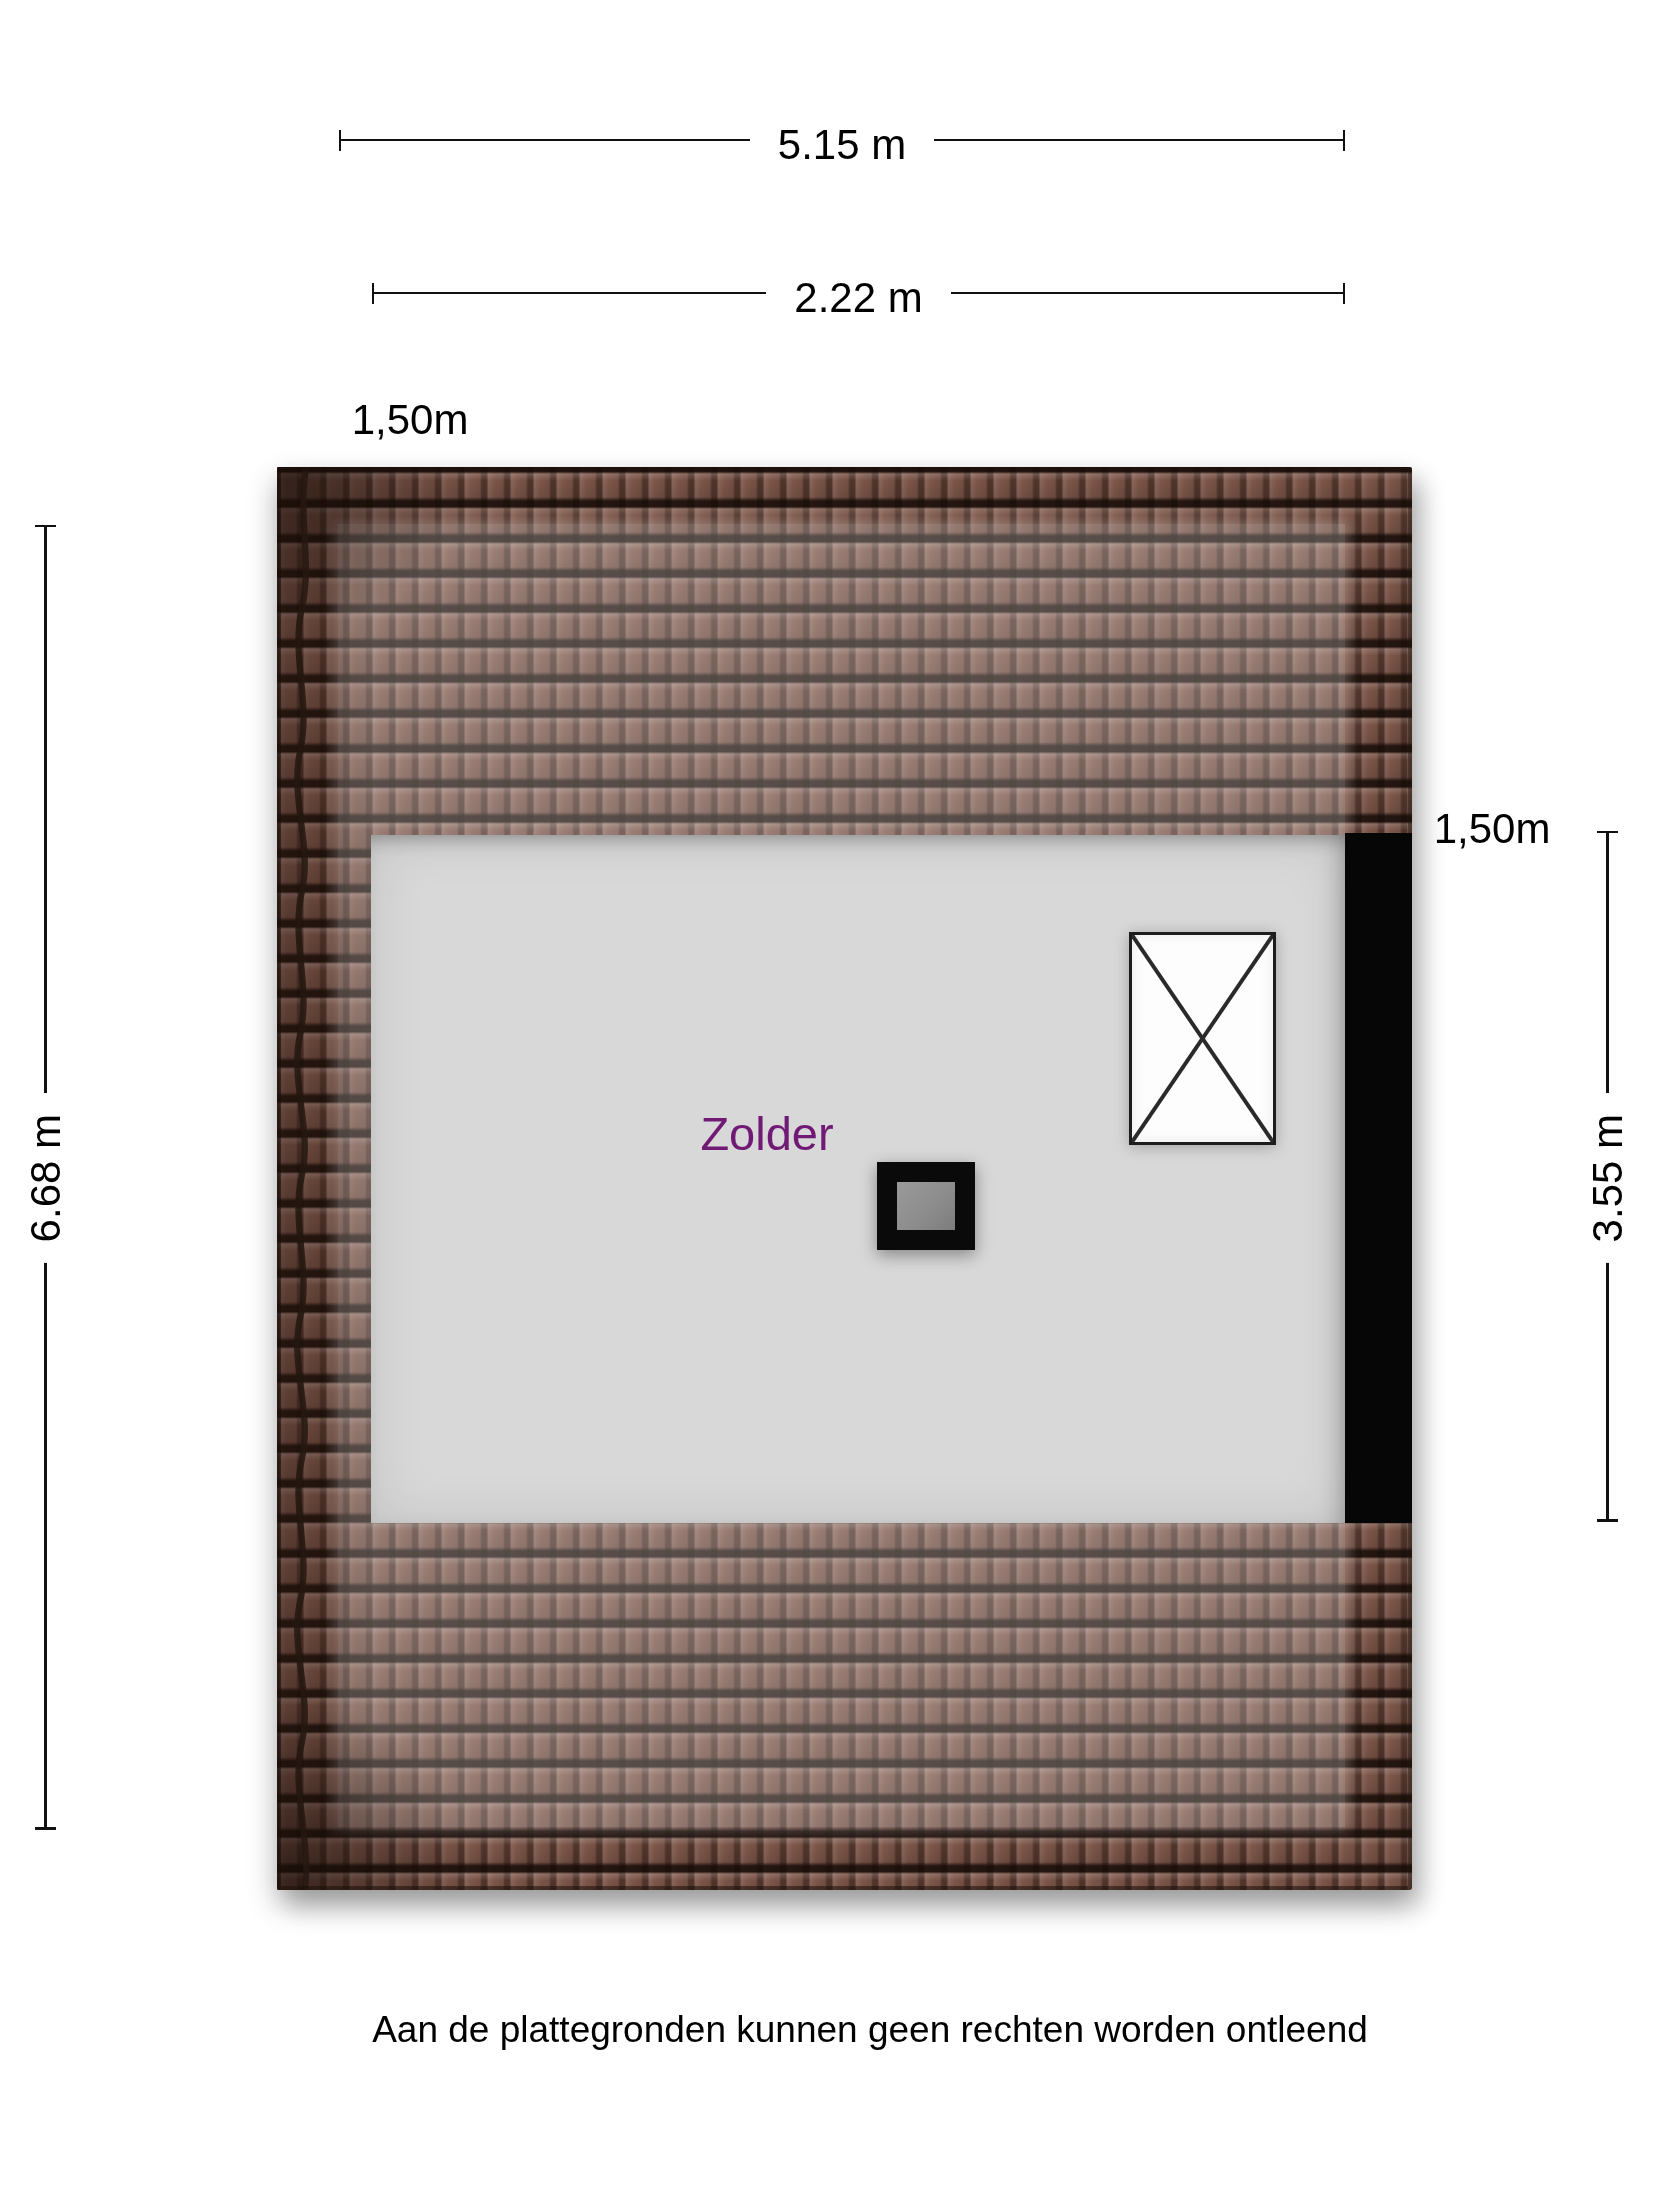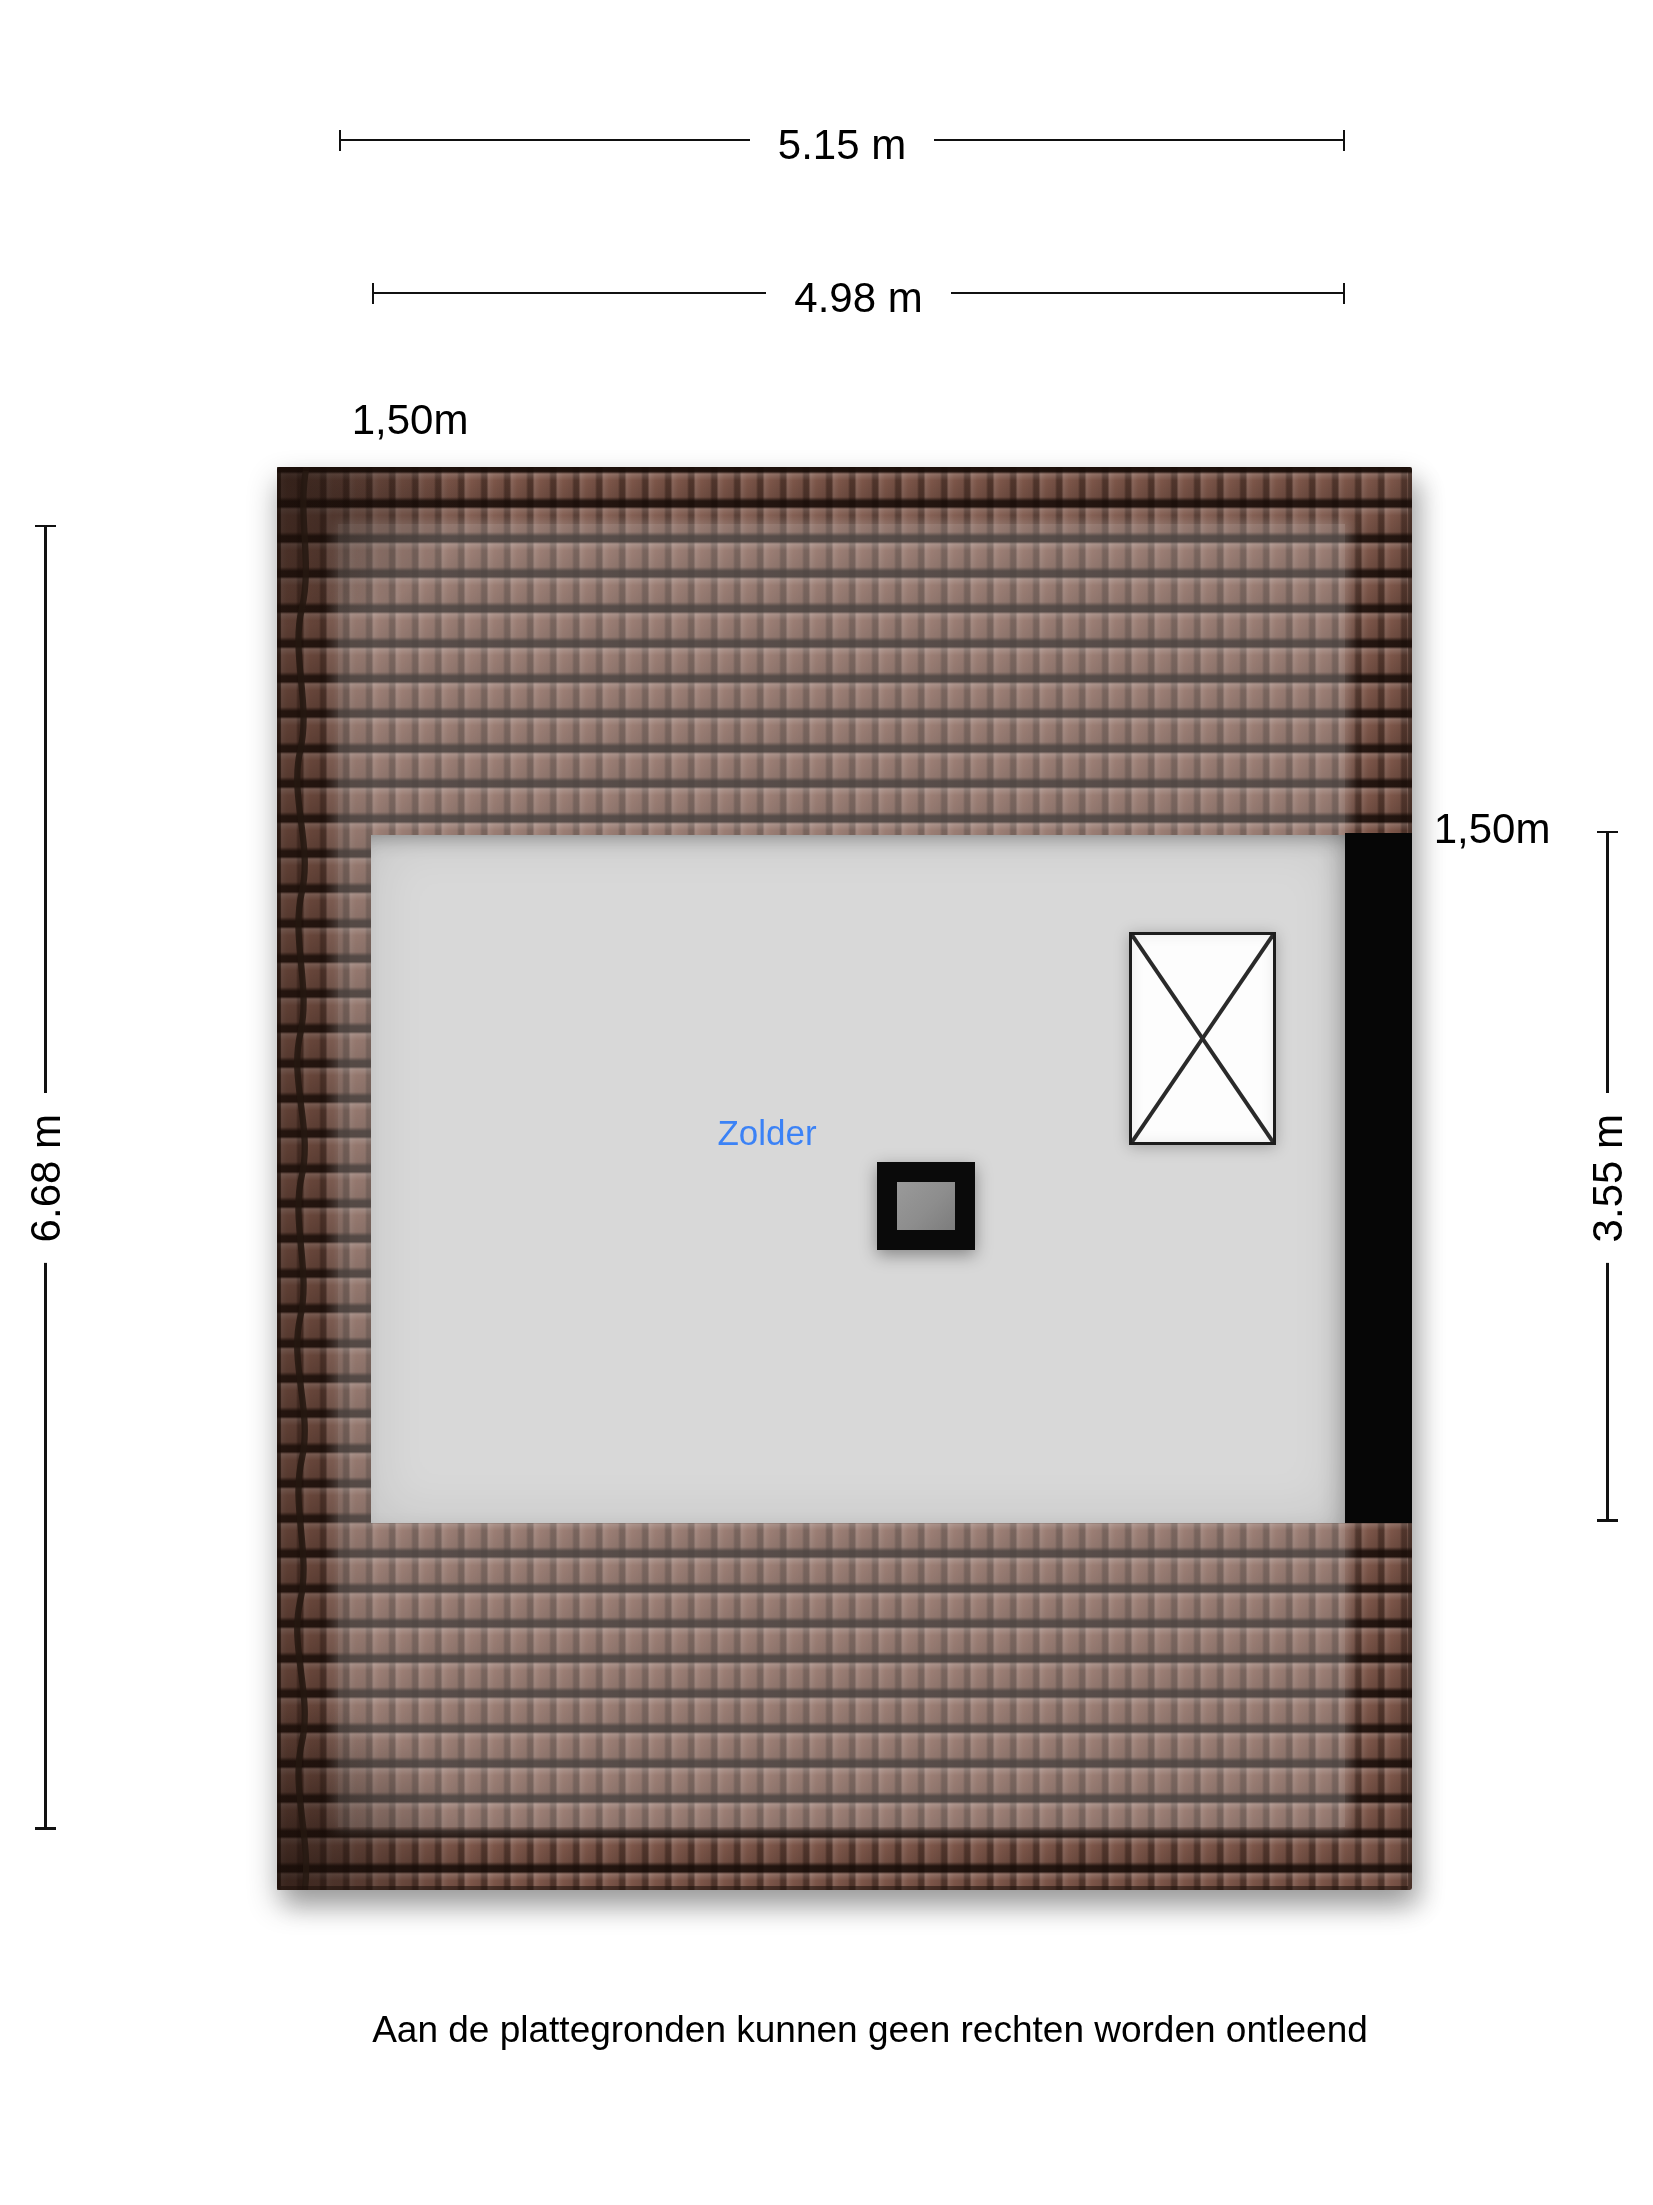--- a/index.html
+++ b/index.html
@@ -91,21 +91,21 @@
   }
   .skylight svg{position:absolute;left:0;top:0;width:100%;height:100%;}
   .chimney{
     position:absolute;left:877px;top:1162px;width:98px;height:88px;
     background:#0a0a0a;box-shadow:0 4.7px 15.8px rgba(0,0,0,.38);
   }
   .chimney-flue{
     position:absolute;left:19.7px;top:19.7px;right:19.7px;bottom:19.7px;
     background:linear-gradient(135deg,#9a9a9a 0%,var(--chimney-inner) 55%,#7c7c7c 100%);
   }
-  .room-label{position:absolute;left:767px;top:1133px;transform:translate(-50%,-50%);font-size:35px;color:#3b82f6;white-space:nowrap;}
+  .room-label{position:absolute;left:767px;top:1133px;transform:translate(-50%,-50%);font-size:47px;color:#701a75;white-space:nowrap;}
 
   
   .footer{
     position:absolute;left:870px;top:2007px;transform:translateX(-50%);
     text-align:right;font-size:37px;line-height:46px;white-space:nowrap;
   }
 </style>
 </head>
 <body>
 
@@ -115,21 +115,21 @@
     <i class="hline"></i>
     <i class="cap cap-l"></i>
     <i class="cap cap-r"></i>
     <span class="dim-label">5.15 m</span>
   </div>
 
   <div class="h-dim dim-second">
     <i class="hline"></i>
     <i class="cap cap-l"></i>
     <i class="cap cap-r"></i>
-    <span class="dim-label">4.98 m</span>
+    <span class="dim-label">2.22 m</span>
   </div>
 
   <div class="free-label label-knee-left">1,50m</div>
   <div class="free-label label-knee-right">1,50m</div>
 
   <div class="v-dim dim-left">
     <i class="vcap"></i>
     <i class="vseg seg1"></i>
     <span class="vlabel">
         <span>6.68 m</span>

